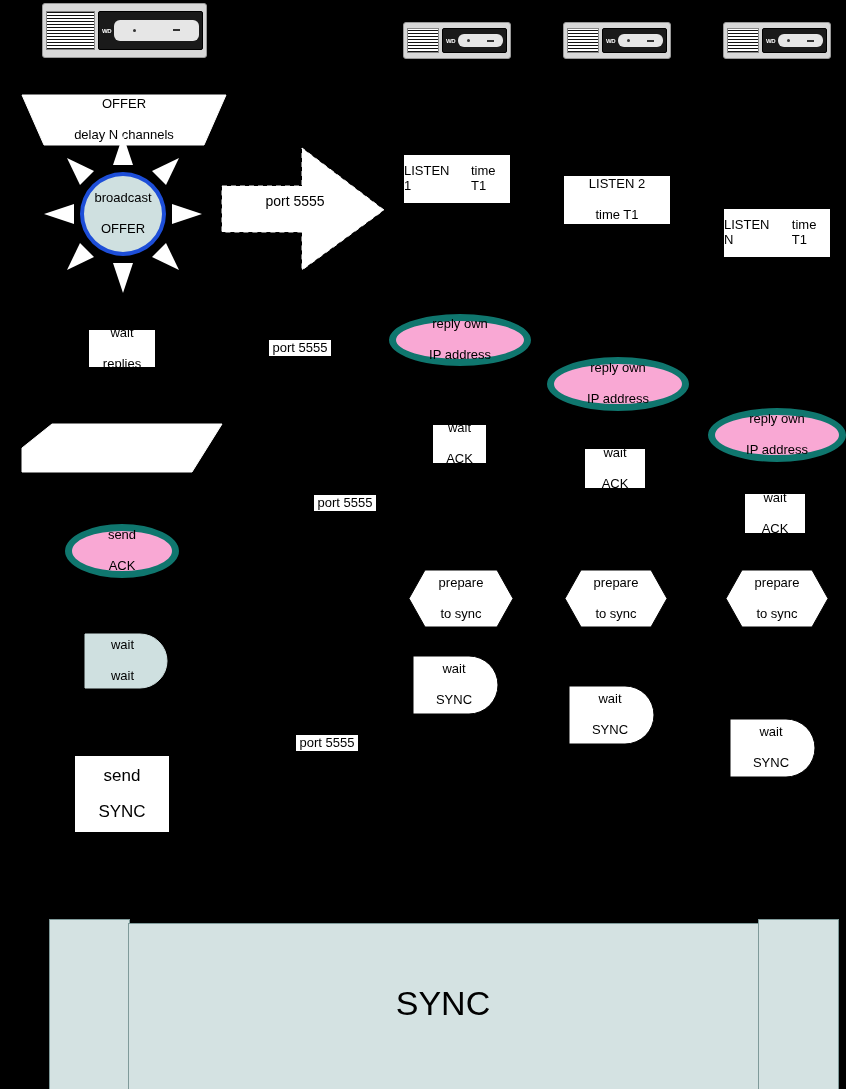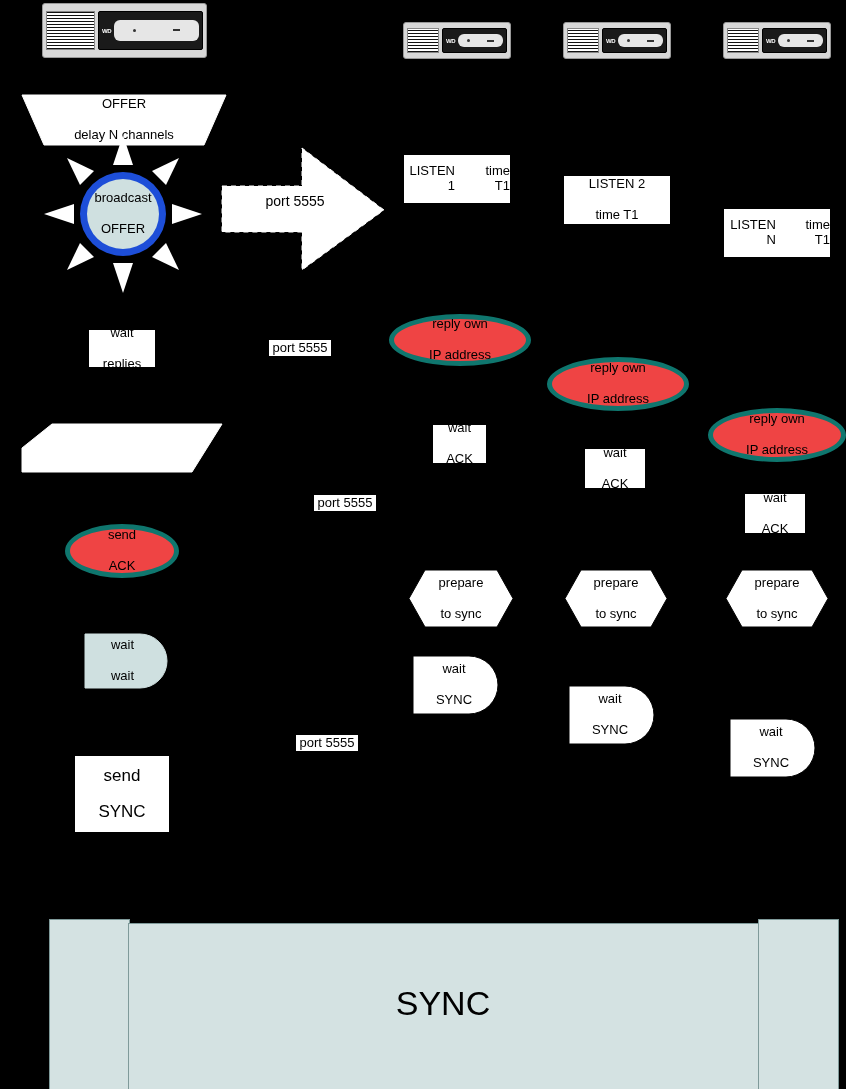--- a/index.html
+++ b/index.html
@@ -1,35 +1,35 @@
 <!DOCTYPE html>
 <html><head>
 <meta charset="utf-8">
 <style>
   html,body{margin:0;padding:0;background:#000;}
   body{width:846px;height:1089px;position:relative;overflow:hidden;
        font-family:"Liberation Sans", sans-serif;color:#000;}
   .stage{position:absolute;left:0;top:0;width:846px;height:1089px;}
   .node{position:absolute;box-sizing:border-box;display:flex;align-items:center;
-        justify-content:center;text-align:right;line-height:1.15;gap:16px;}
+        justify-content:center;text-align:left;line-height:1.15;gap:16px;}
   
   .device{position:absolute;background:#d8d8d8;border:1px solid #999;border-radius:3px;
           box-sizing:border-box;display:flex;align-items:center;padding:3px;}
   .dev-left{width:30%;height:80%;background:#fff;border:1px solid #888;
             background-image:repeating-linear-gradient(0deg,#111 0 1px,#fff 1px 3px);}
   .dev-body{flex:1;height:80%;margin-left:3px;background:#1a1a1a;border:1px solid #000;
             border-radius:2px;display:flex;align-items:center;}
   .dev-logo{color:#fff;font-size:6px;font-weight:bold;padding-left:3px;letter-spacing:-.5px;}
   .dev-panel{flex:1;height:55%;margin:0 3px;background:#e6e6e6;border-radius:6px;
              display:flex;align-items:center;justify-content:space-around;}
   .dot{width:3px;height:3px;background:#333;border-radius:50%;}
   .bar{width:7px;height:2px;background:#333;}
-  .circle{border-radius:50%;background:#cfe0e0;border:7px solid #1d4ed8;}
+  .circle{border-radius:50%;background:#cfe0e0;border:4px solid #1d4ed8;}
   .rect{background:#fff;border:1px solid #000;}
-  .ellipse{background:#ef4444;border:5px solid #0f766e;border-radius:50%;}
+  .ellipse{background:#f9a8d4;border:7px solid #0f766e;border-radius:50%;}
   .label-box{background:#fff;border:1px solid #000;padding:1px 4px;font-size:13px;}
   .bigbar{position:absolute;background:#d4e2e2;border:1px solid #7f9a9a;}
   .bigbar-text{position:absolute;color:#000;font-size:34px;display:flex;
                align-items:center;justify-content:center;}
   svg{display:block;overflow:visible;}
   .t13{font-size:13px;}
   .t14{font-size:14px;}
 </style>
 </head>
 <body>

